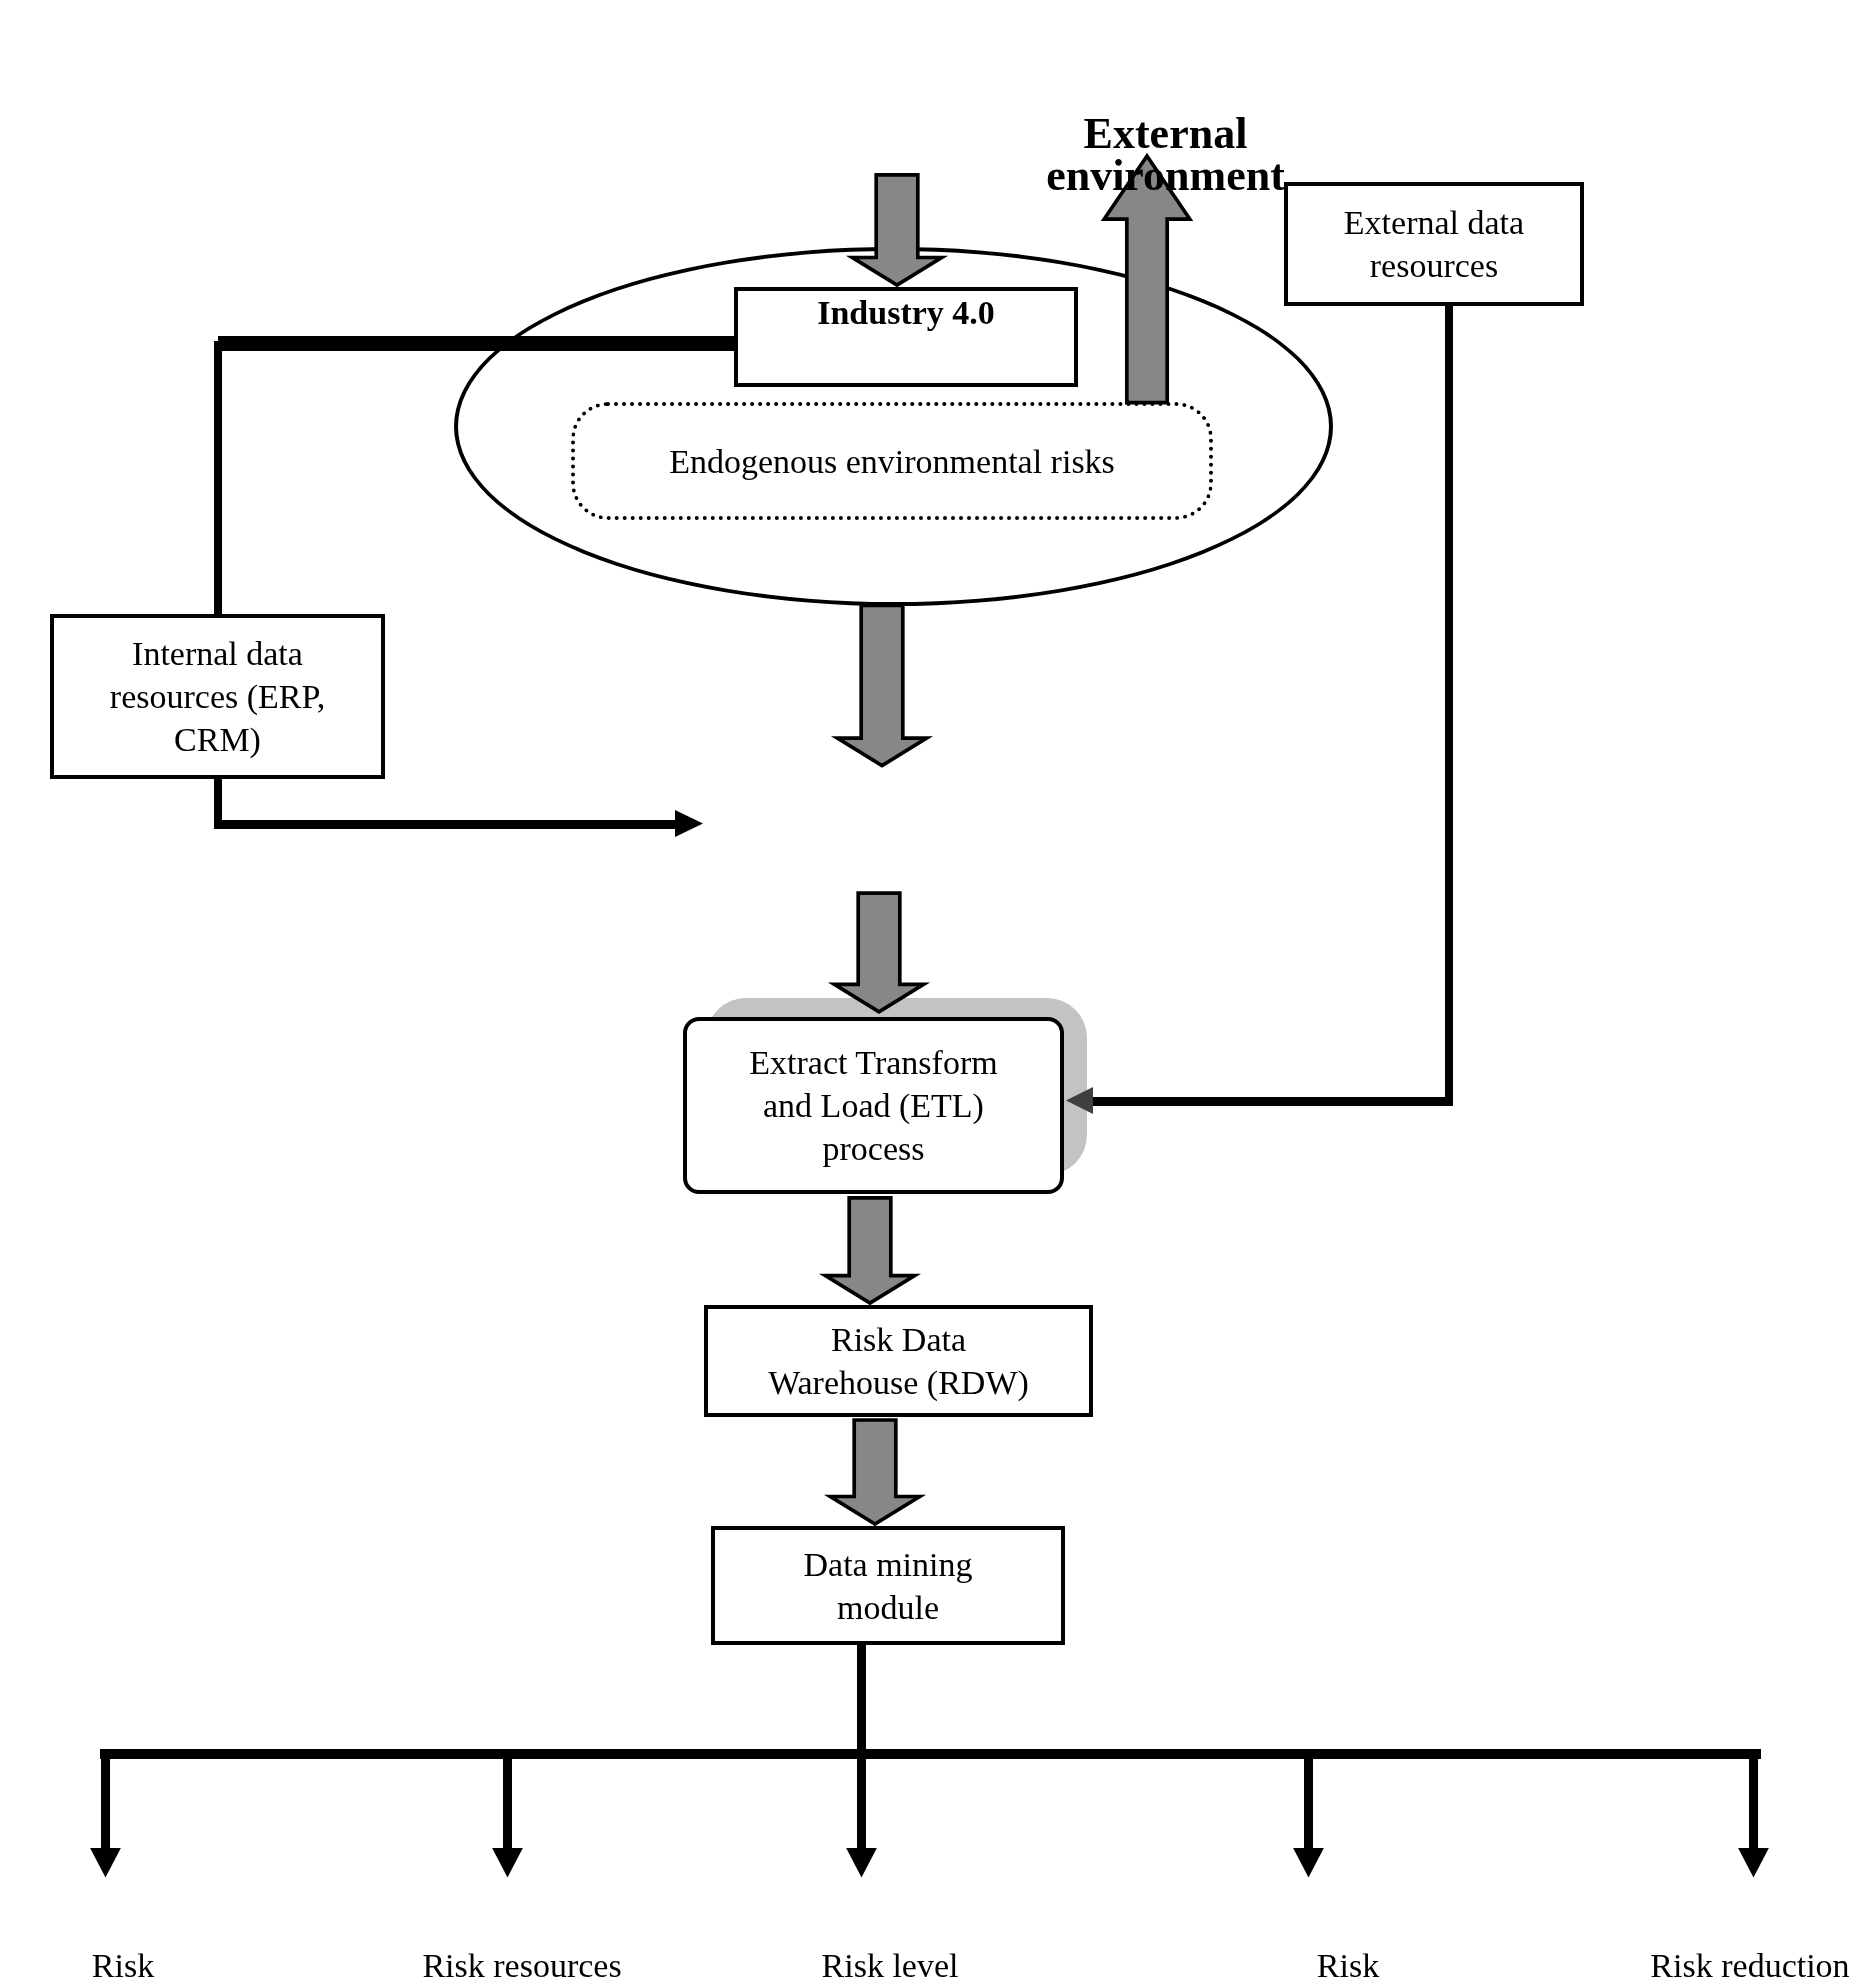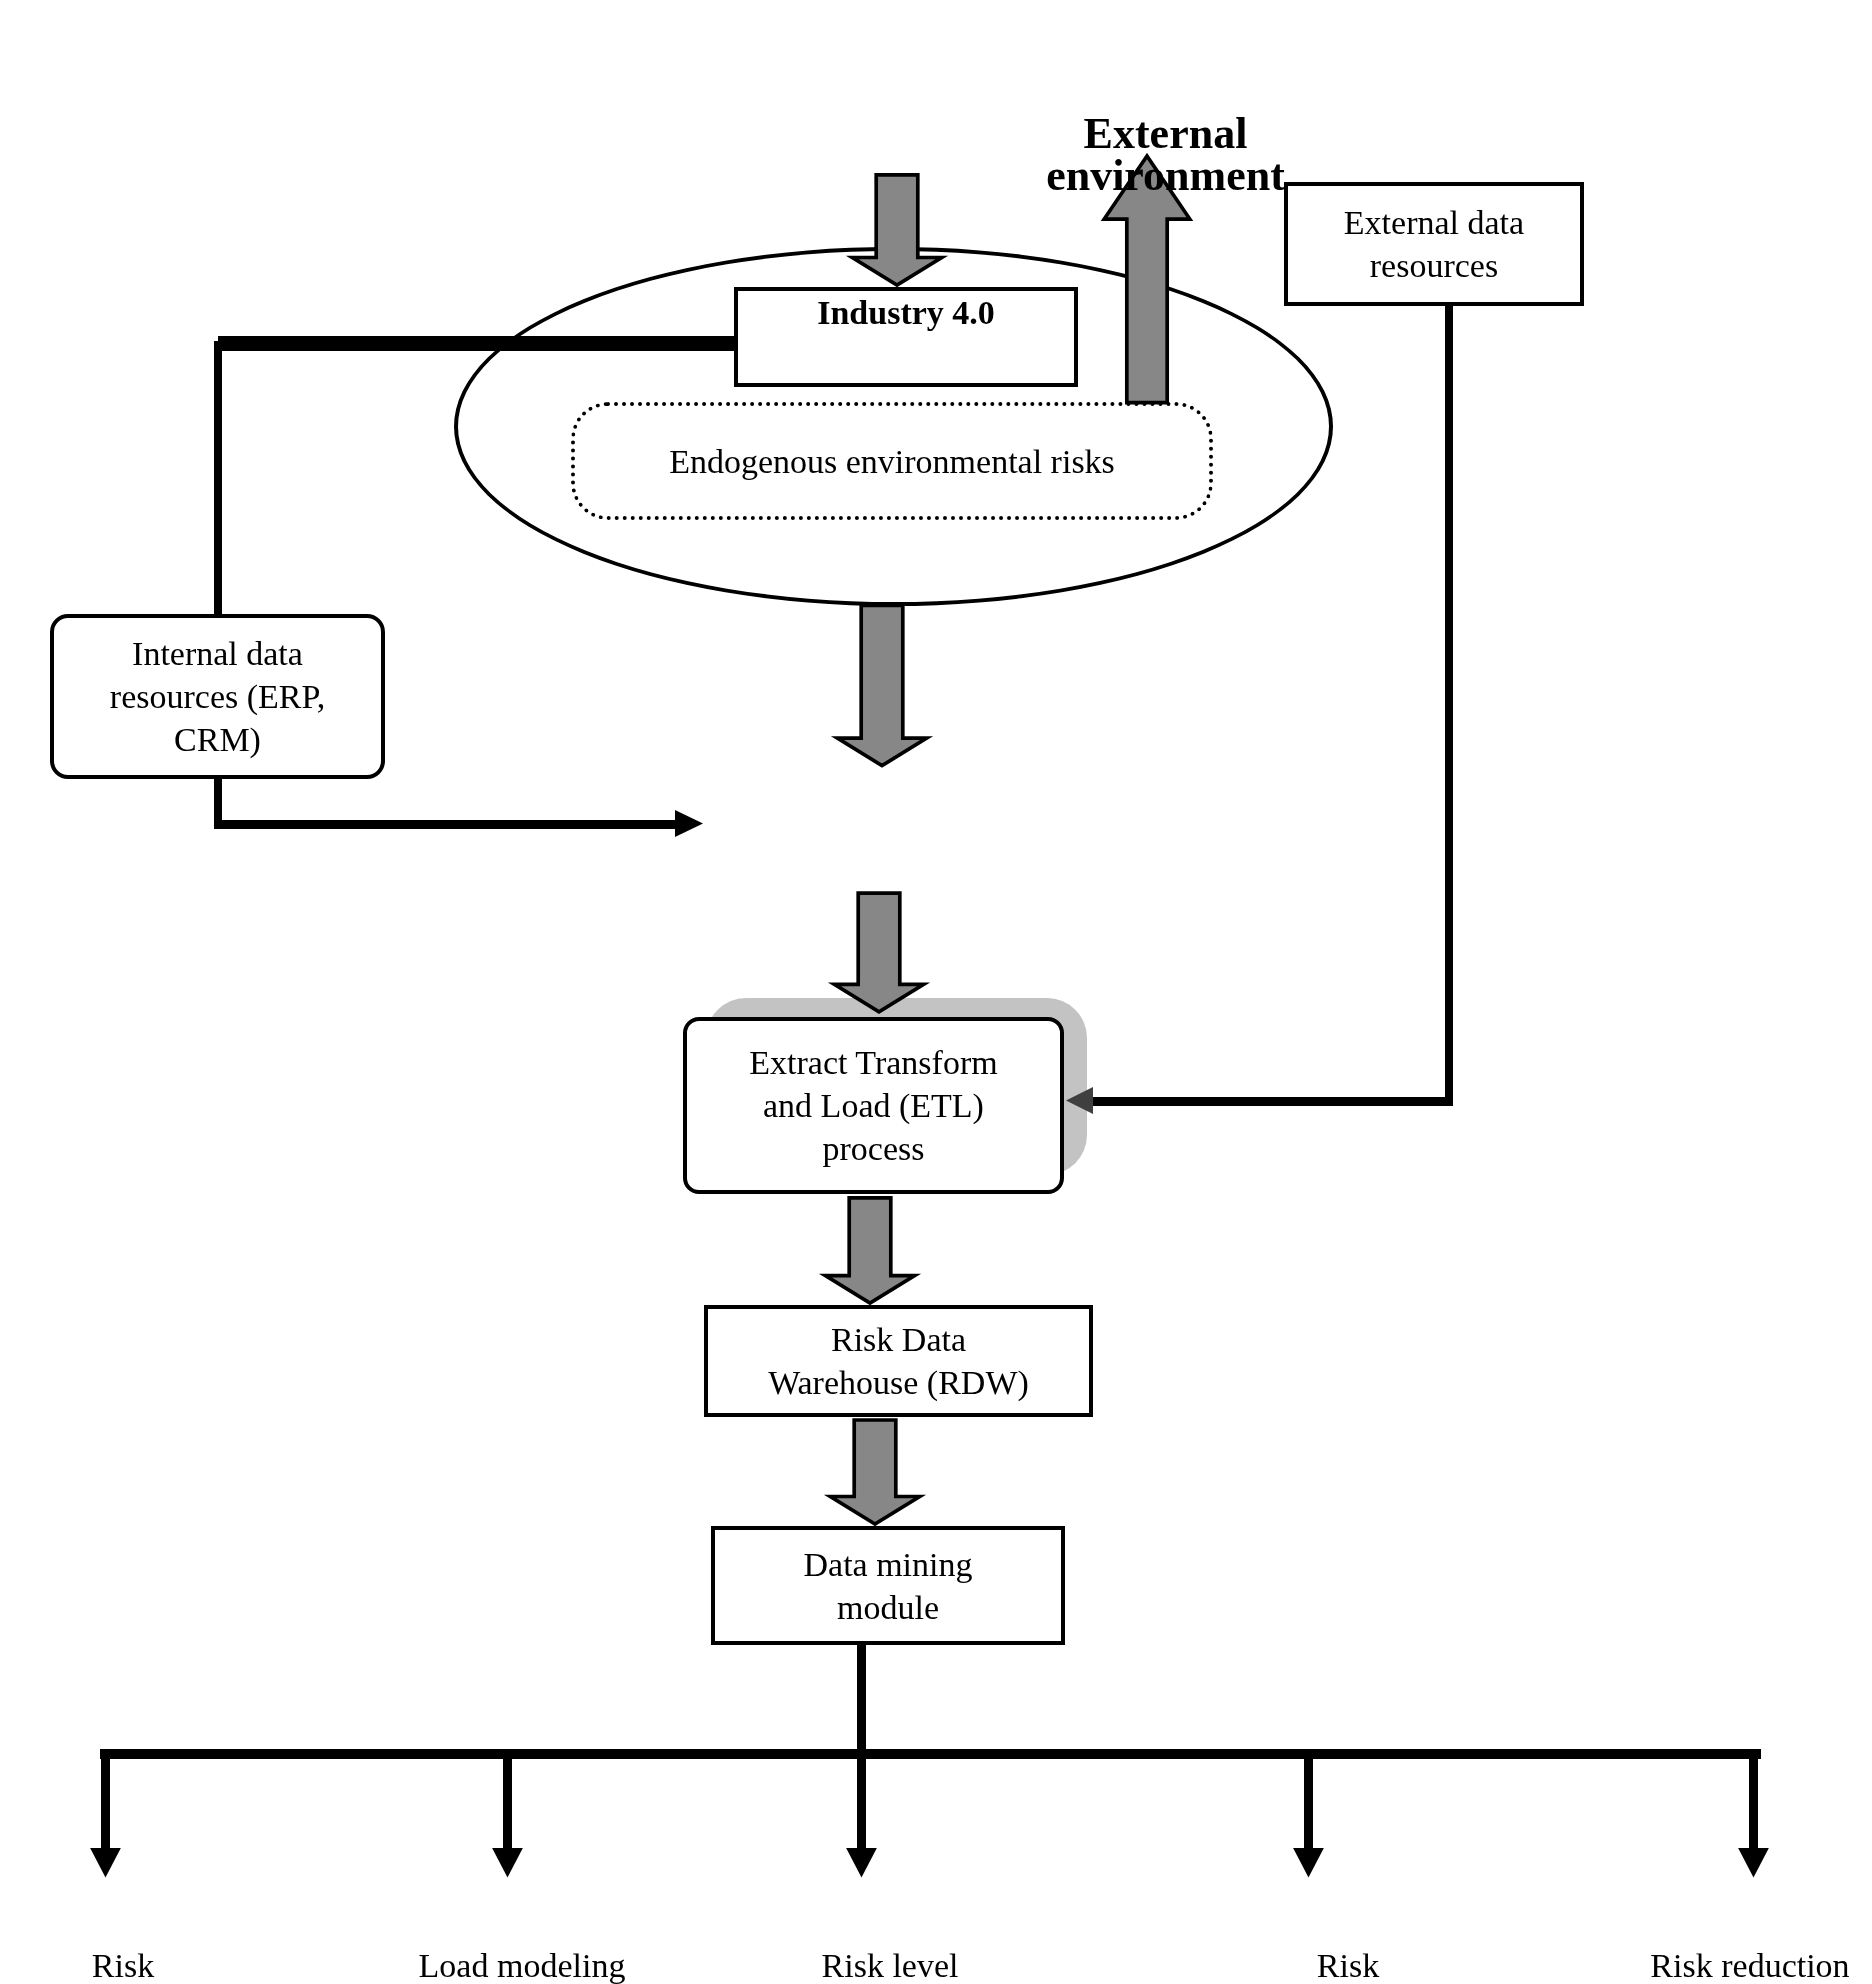--- a/index.html
+++ b/index.html
@@ -50,21 +50,21 @@
   <div class="box bold" style="left:734px;top:287px;width:344px;height:100px;align-items:flex-start;padding-top:0;">
     <span>Industry 4.0</span>
   </div>
   <div class="box dotted" style="left:571px;top:402px;width:642px;height:118px;border-radius:37px;">
     <span>Endogenous environmental risks</span>
   </div>
   <div class="box" style="left:1284px;top:182px;width:300px;height:124px;">
     <span>External data
 resources</span>
   </div>
-  <div class="box" style="left:50px;top:614px;width:335px;height:165px;border-radius:18px;">
+  <div class="box" style="left:50px;top:614px;width:335px;height:165px;">
     <span>Internal data
 resources (ERP,
 CRM)</span>
   </div>
   <div class="box" style="left:683px;top:1017px;width:381px;height:177px;border-radius:16px;">
     <span>Extract Transform
 and Load (ETL)
 process</span>
   </div>
   <div class="box" style="left:704px;top:1305px;width:389px;height:112px;">
@@ -120,21 +120,21 @@
   <div class="lbl bold" style="left:1006px;top:71px;width:319px;font-size:44px;line-height:42px;">
     <span>External
 environment</span>
   </div>
 
   <div class="lbl" style="left:0px;top:1895px;width:246px;">
     <span>Risk
 identification</span>
   </div>
   <div class="lbl" style="left:399px;top:1895px;width:246px;">
-    <span>Load modeling</span>
+    <span>Risk resources</span>
   </div>
   <div class="lbl" style="left:767px;top:1895px;width:246px;">
     <span>Risk level</span>
   </div>
   <div class="lbl" style="left:1225px;top:1895px;width:246px;">
     <span>Risk
 implication</span>
   </div>
   <div class="lbl" style="left:1627px;top:1895px;width:246px;">
     <span>Risk reduction</span>

